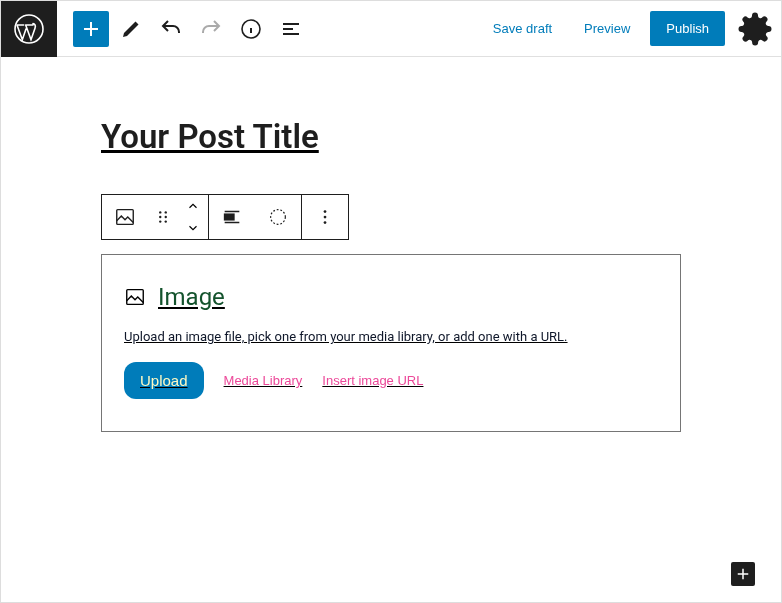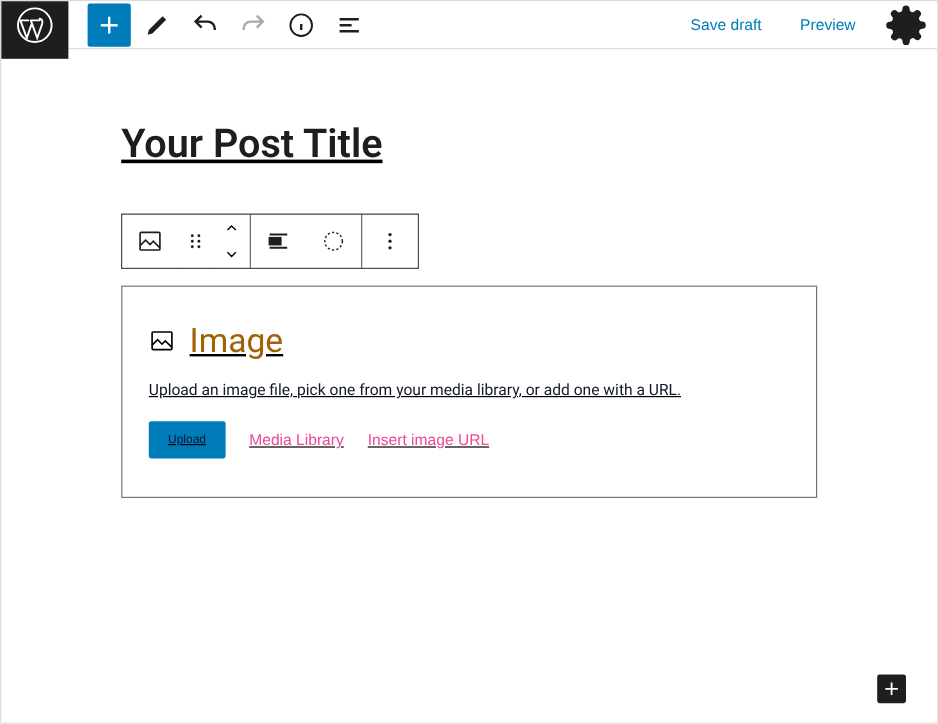--- a/index.html
+++ b/index.html
@@ -8,21 +8,21 @@
       background: #fff;
       width: 782px;
       height: 603px;
       border: 1px solid #ddd;
       position: relative;
       overflow: hidden;
     }
     .topbar {
       display: flex;
       align-items: center;
-      height: 40px;
+      height: 56px;
       border-bottom: 1px solid #e0e0e0;
       background: #fff;
       padding-right: 8px;
     }
     .wp-logo {
       width: 56px;
       height: 56px;
       background: #1e1e1e;
       display: flex;
       align-items: center;
@@ -141,42 +141,42 @@
       min-height: 170px;
     }
     .image-block-header {
       display: flex;
       align-items: center;
       gap: 12px;
       margin-bottom: 18px;
     }
     .image-block-header svg { width: 22px; height: 22px; }
     .image-block-title {
-      font-size: 28px;
+      font-size: 24px;
       font-weight: 400;
-      color: #a16207;
+      color: #14532d;
     }
     .image-block-desc {
       font-size: 13px;
       color: #0f172a;
       margin-bottom: 18px;
     }
     .image-actions {
       display: flex;
       align-items: center;
       gap: 20px;
     }
     .upload-btn {
       background: #007cba;
-      color: #0f172a;
+      color: #fef9c3;
       border: none;
       padding: 10px 16px;
-      font-size: 10px;
-      cursor: pointer;
-      border-radius: 2px;
+      font-size: 15px;
+      cursor: pointer;
+      border-radius: 12px;
     }
     .text-link {
       background: transparent;
       border: none;
       color: #ec4899;
       font-size: 13px;
       cursor: pointer;
     }
     .floating-add {
       position: absolute;
@@ -234,20 +234,21 @@
     </button>
     <button class="icon-btn">
       <svg viewBox="0 0 24 24" fill="none" stroke="currentColor" stroke-width="2">
         <path d="M4 7h16M4 12h10M4 17h16"></path>
       </svg>
     </button>
   </div>
   <div class="toolbar-right">
     <button class="link-btn">Save draft</button>
     <button class="link-btn">Preview</button>
+    <button class="publish-btn">Publish</button>
     <button class="settings-btn">
       <svg viewBox="0 0 24 24" fill="currentColor">
         <path d="M12 15a3 3 0 100-6 3 3 0 000 6z"></path>
         <path d="M19.4 15a1.65 1.65 0 00.33 1.82l.06.06a2 2 0 11-2.83 2.83l-.06-.06a1.65 1.65 0 00-1.82-.33 1.65 1.65 0 00-1 1.51V21a2 2 0 01-4 0v-.09A1.65 1.65 0 009 19.4a1.65 1.65 0 00-1.82.33l-.06.06a2 2 0 11-2.83-2.83l.06-.06a1.65 1.65 0 00.33-1.82 1.65 1.65 0 00-1.51-1H3a2 2 0 010-4h.09A1.65 1.65 0 004.6 9a1.65 1.65 0 00-.33-1.82l-.06-.06a2 2 0 112.83-2.83l.06.06a1.65 1.65 0 001.82.33H9a1.65 1.65 0 001-1.51V3a2 2 0 014 0v.09a1.65 1.65 0 001 1.51 1.65 1.65 0 001.82-.33l.06-.06a2 2 0 112.83 2.83l-.06.06a1.65 1.65 0 00-.33 1.82V9a1.65 1.65 0 001.51 1H21a2 2 0 010 4h-.09a1.65 1.65 0 00-1.51 1z"></path>
       </svg>
     </button>
   </div>
 </div>
 
 <div class="editor-canvas">

